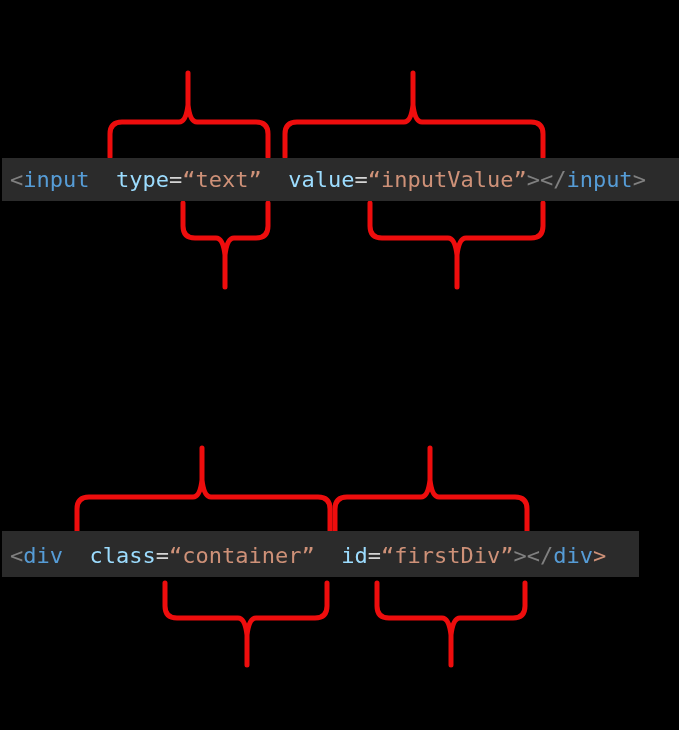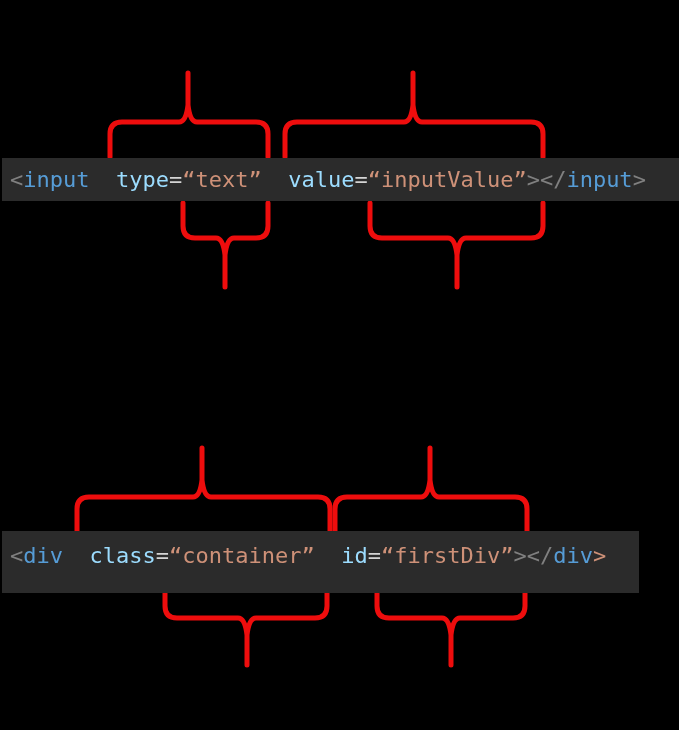--- a/index.html
+++ b/index.html
@@ -42,21 +42,21 @@
   }
   .code-block-input {
     top: 158px;
     width: 679px;
     height: 43px;
     line-height: 43px;
   }
   .code-block-div {
     top: 531px;
     width: 637px;
-    height: 62px;
+    height: 46px;
     line-height: 50px;
   }
 </style>
 </head>
 <body>
 
 <div class="canvas">
 
   <svg class="overlay" viewBox="0 0 679 730" xmlns="http://www.w3.org/2000/svg">
 

